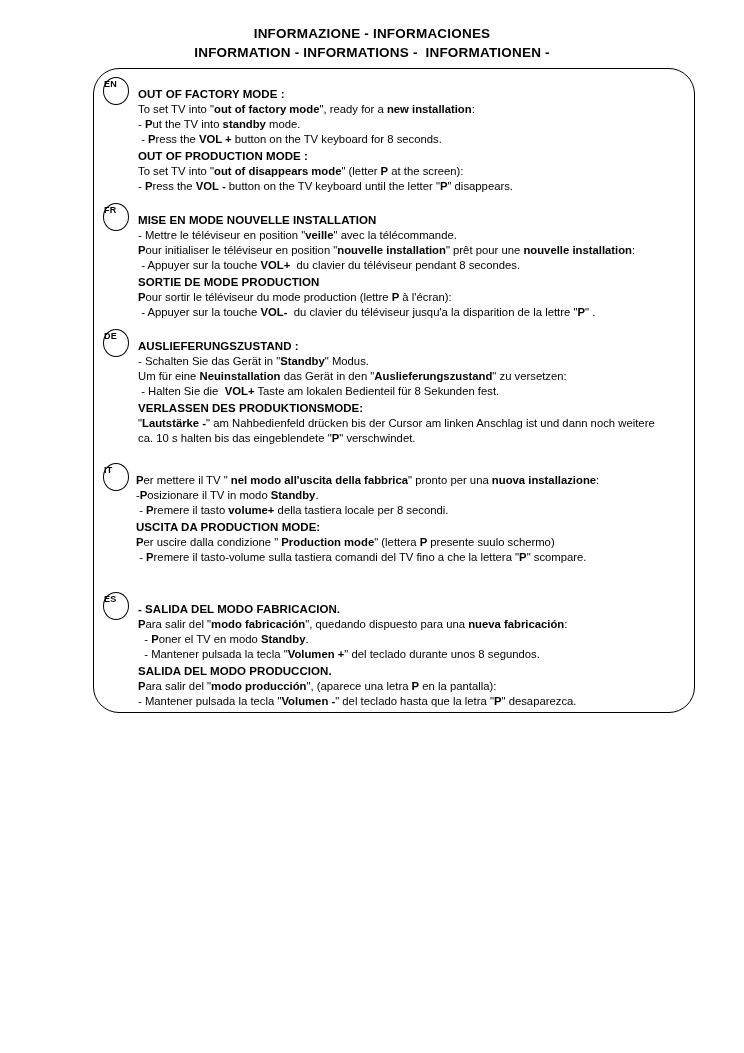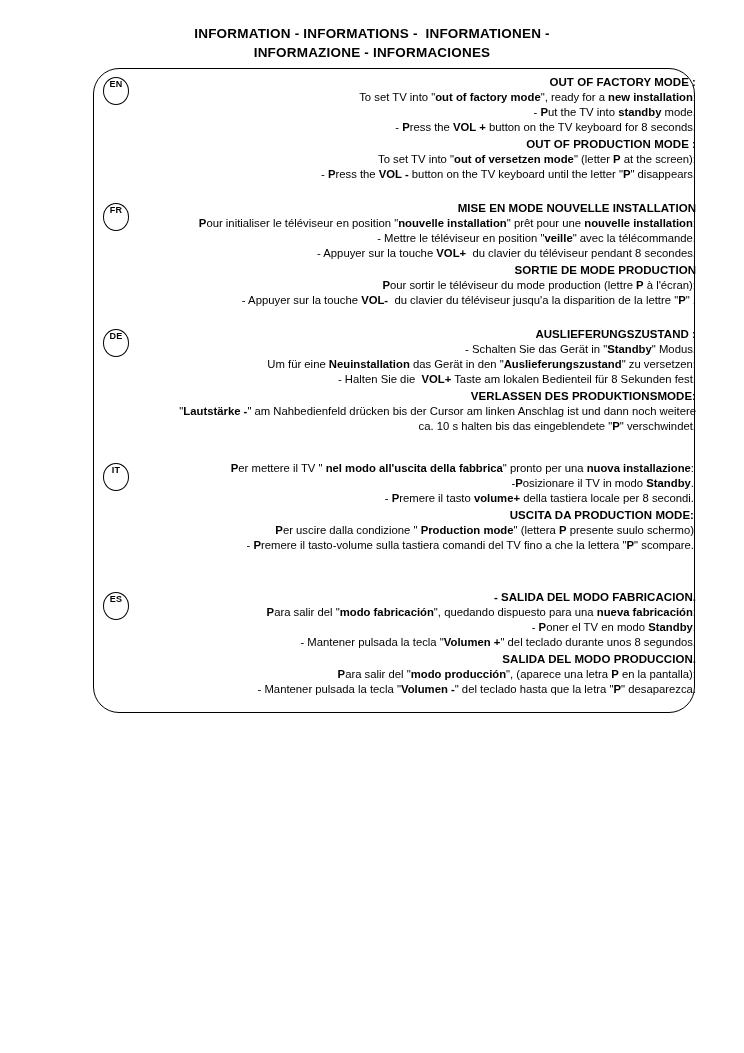--- a/index.html
+++ b/index.html
@@ -68,30 +68,28 @@
     left: 9px;
     top: 2px;
     width: 26px;
     height: 28px;
     border: 1.6px solid #000000;
     border-radius: 50%;
     box-sizing: border-box;
     font-size: 9px;
     font-weight: bold;
     line-height: 13px;
-    text-align: center;
     letter-spacing: 0.3px;
   }
 
   .lang-body {
     position: absolute;
     left: 44px;
-    top: 0;
+    top: 12px;
     width: 558px;
-    text-align: right;
   }
 
   .block { margin: 0 0 0 0; }
   .block + .block { margin-top: 2px; }
 
   .heading {
     font-size: 11.5px;
     font-weight: bold;
     line-height: 15px;
     white-space: pre;
@@ -110,50 +108,50 @@
   .sec-de .lang-body { left: 44px; }
   .sec-it .lang-body { left: 42px; }
   .sec-es .lang-body { left: 44px; }
 </style>
 </head>
 <body>
 
 <div class="page">
 
   <div class="doc-title">
+    <span class="tline">INFORMAZIONE - INFORMACIONES</span>
     <span class="tline">INFORMATION - INFORMATIONS -  INFORMATIONEN -</span>
-    <span class="tline">INFORMAZIONE - INFORMACIONES</span>
   </div>
 
   <div class="panel">
 
     <div class="lang-section sec-en">
       <div class="lang-badge">EN</div>
       <div class="lang-body">
         <div class="block">
           <div class="heading">OUT OF FACTORY MODE :</div>
           <div class="line indent1">To set TV into "<b>out of factory mode</b>", ready for a <b>new installation</b>:</div>
           <div class="line indent1">- <b>P</b>ut the TV into <b>standby</b> mode.</div>
           <div class="line indent1"> - <b>P</b>ress the <b>VOL +</b> button on the TV keyboard for 8 seconds.</div>
         </div>
         <div class="block">
           <div class="heading">OUT OF PRODUCTION MODE :</div>
-          <div class="line indent1">To set TV into "<b>out of versetzen mode</b>" (letter <b>P</b> at the screen):</div>
+          <div class="line indent1">To set TV into "<b>out of disappears mode</b>" (letter <b>P</b> at the screen):</div>
           <div class="line indent1">- <b>P</b>ress the <b>VOL -</b> button on the TV keyboard until the letter "<b>P</b>" disappears.</div>
         </div>
       </div>
     </div>
 
     <div class="lang-section sec-fr">
       <div class="lang-badge">FR</div>
       <div class="lang-body">
         <div class="block">
           <div class="heading">MISE EN MODE NOUVELLE INSTALLATION</div>
+          <div class="line indent1">- Mettre le téléviseur en position "<b>veille</b>" avec la télécommande.</div>
           <div class="line indent1"><b>P</b>our initialiser le téléviseur en position "<b>nouvelle installation</b>" prêt pour une <b>nouvelle installation</b>:</div>
-          <div class="line indent1">- Mettre le téléviseur en position "<b>veille</b>" avec la télécommande.</div>
           <div class="line indent1"> - Appuyer sur la touche <b>VOL+</b>  du clavier du téléviseur pendant 8 secondes.</div>
         </div>
         <div class="block">
           <div class="heading">SORTIE DE MODE PRODUCTION</div>
           <div class="line indent1"><b>P</b>our sortir le téléviseur du mode production (lettre <b>P</b> à l'écran):</div>
           <div class="line indent1"> - Appuyer sur la touche <b>VOL-</b>  du clavier du téléviseur jusqu'a la disparition de la lettre "<b>P</b>" .</div>
         </div>
       </div>
     </div>
 

